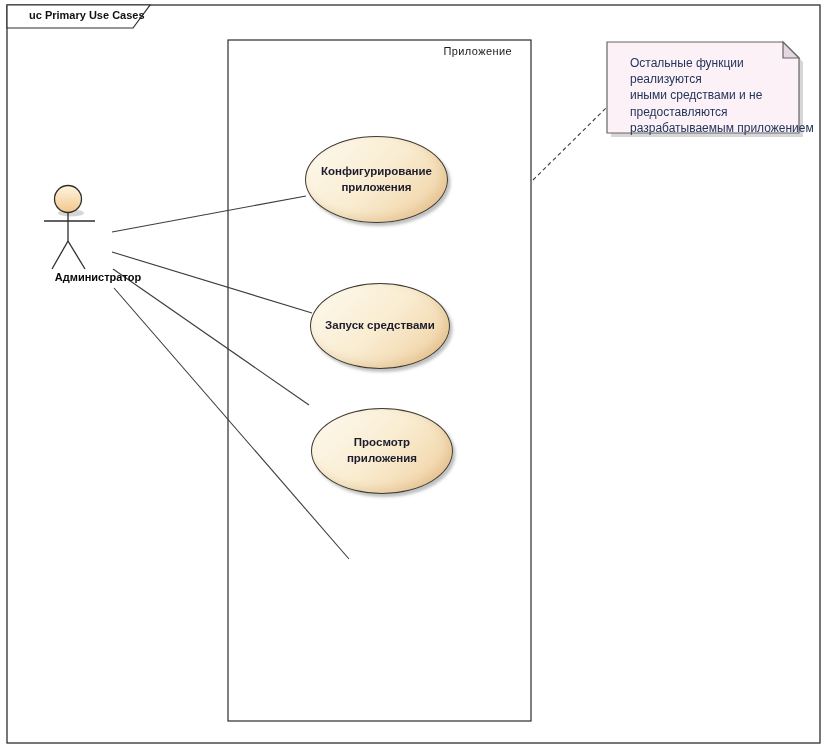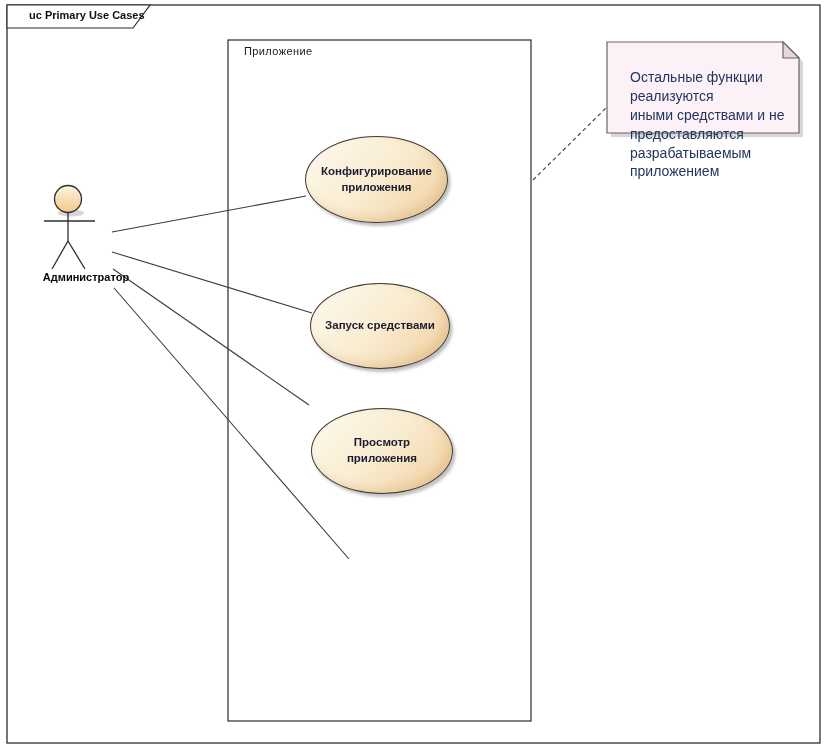--- a/index.html
+++ b/index.html
@@ -3,35 +3,35 @@
 <meta charset="utf-8">
 <style>
   html,body{margin:0;padding:0;background:#fff;}
   .canvas{
     position:relative;width:825px;height:752px;background:#fff;overflow:hidden;
     font-family:"Liberation Sans",sans-serif;
   }
   .overlay{position:absolute;left:0;top:0;}
   .label{position:absolute;color:#000;margin-left:16px;}
   .frame-title{left:13px;top:9px;font-size:11px;font-weight:bold;color:#111;}
-  .boundary-title{left:228px;top:45px;width:268px;text-align:left;font-size:11px;color:#1a1a1a;letter-spacing:.4px;}
-  .actor-label{left:20px;top:271px;width:100px;text-align:center;font-size:11px;font-weight:bold;color:#080808;}
+  .boundary-title{left:228px;top:45px;width:268px;text-align:right;font-size:11px;color:#1a1a1a;letter-spacing:.4px;}
+  .actor-label{left:32px;top:271px;width:100px;text-align:center;font-size:11px;font-weight:bold;color:#080808;}
   .usecase{
     position:absolute;border:1.5px solid #3f3a30;border-radius:50%;
     background:linear-gradient(135deg,#fefaf0 0%,#f9ecd0 50%,#eecd9c 100%);
     box-shadow:2.5px 3px 3px rgba(150,150,150,.6), inset -5px -4px 9px rgba(205,160,100,.30);
     display:flex;align-items:center;justify-content:center;
     box-sizing:border-box;
   }
   .usecase span{
     display:block;text-align:center;font-size:11.5px;font-weight:bold;
     color:#1d1c2e;line-height:1.35;white-space:pre-line;
   }
   .note-text{
-    left:614px;top:68px;width:186px;font-size:14px;color:#24355c;
+    left:614px;top:55px;width:186px;font-size:12px;color:#24355c;
     line-height:1.35;white-space:pre-line;
   }
 </style>
 </head>
 <body>
 
 <div class="canvas">
 
   <svg class="overlay" width="825" height="752" viewBox="0 0 825 752">
     <defs>

